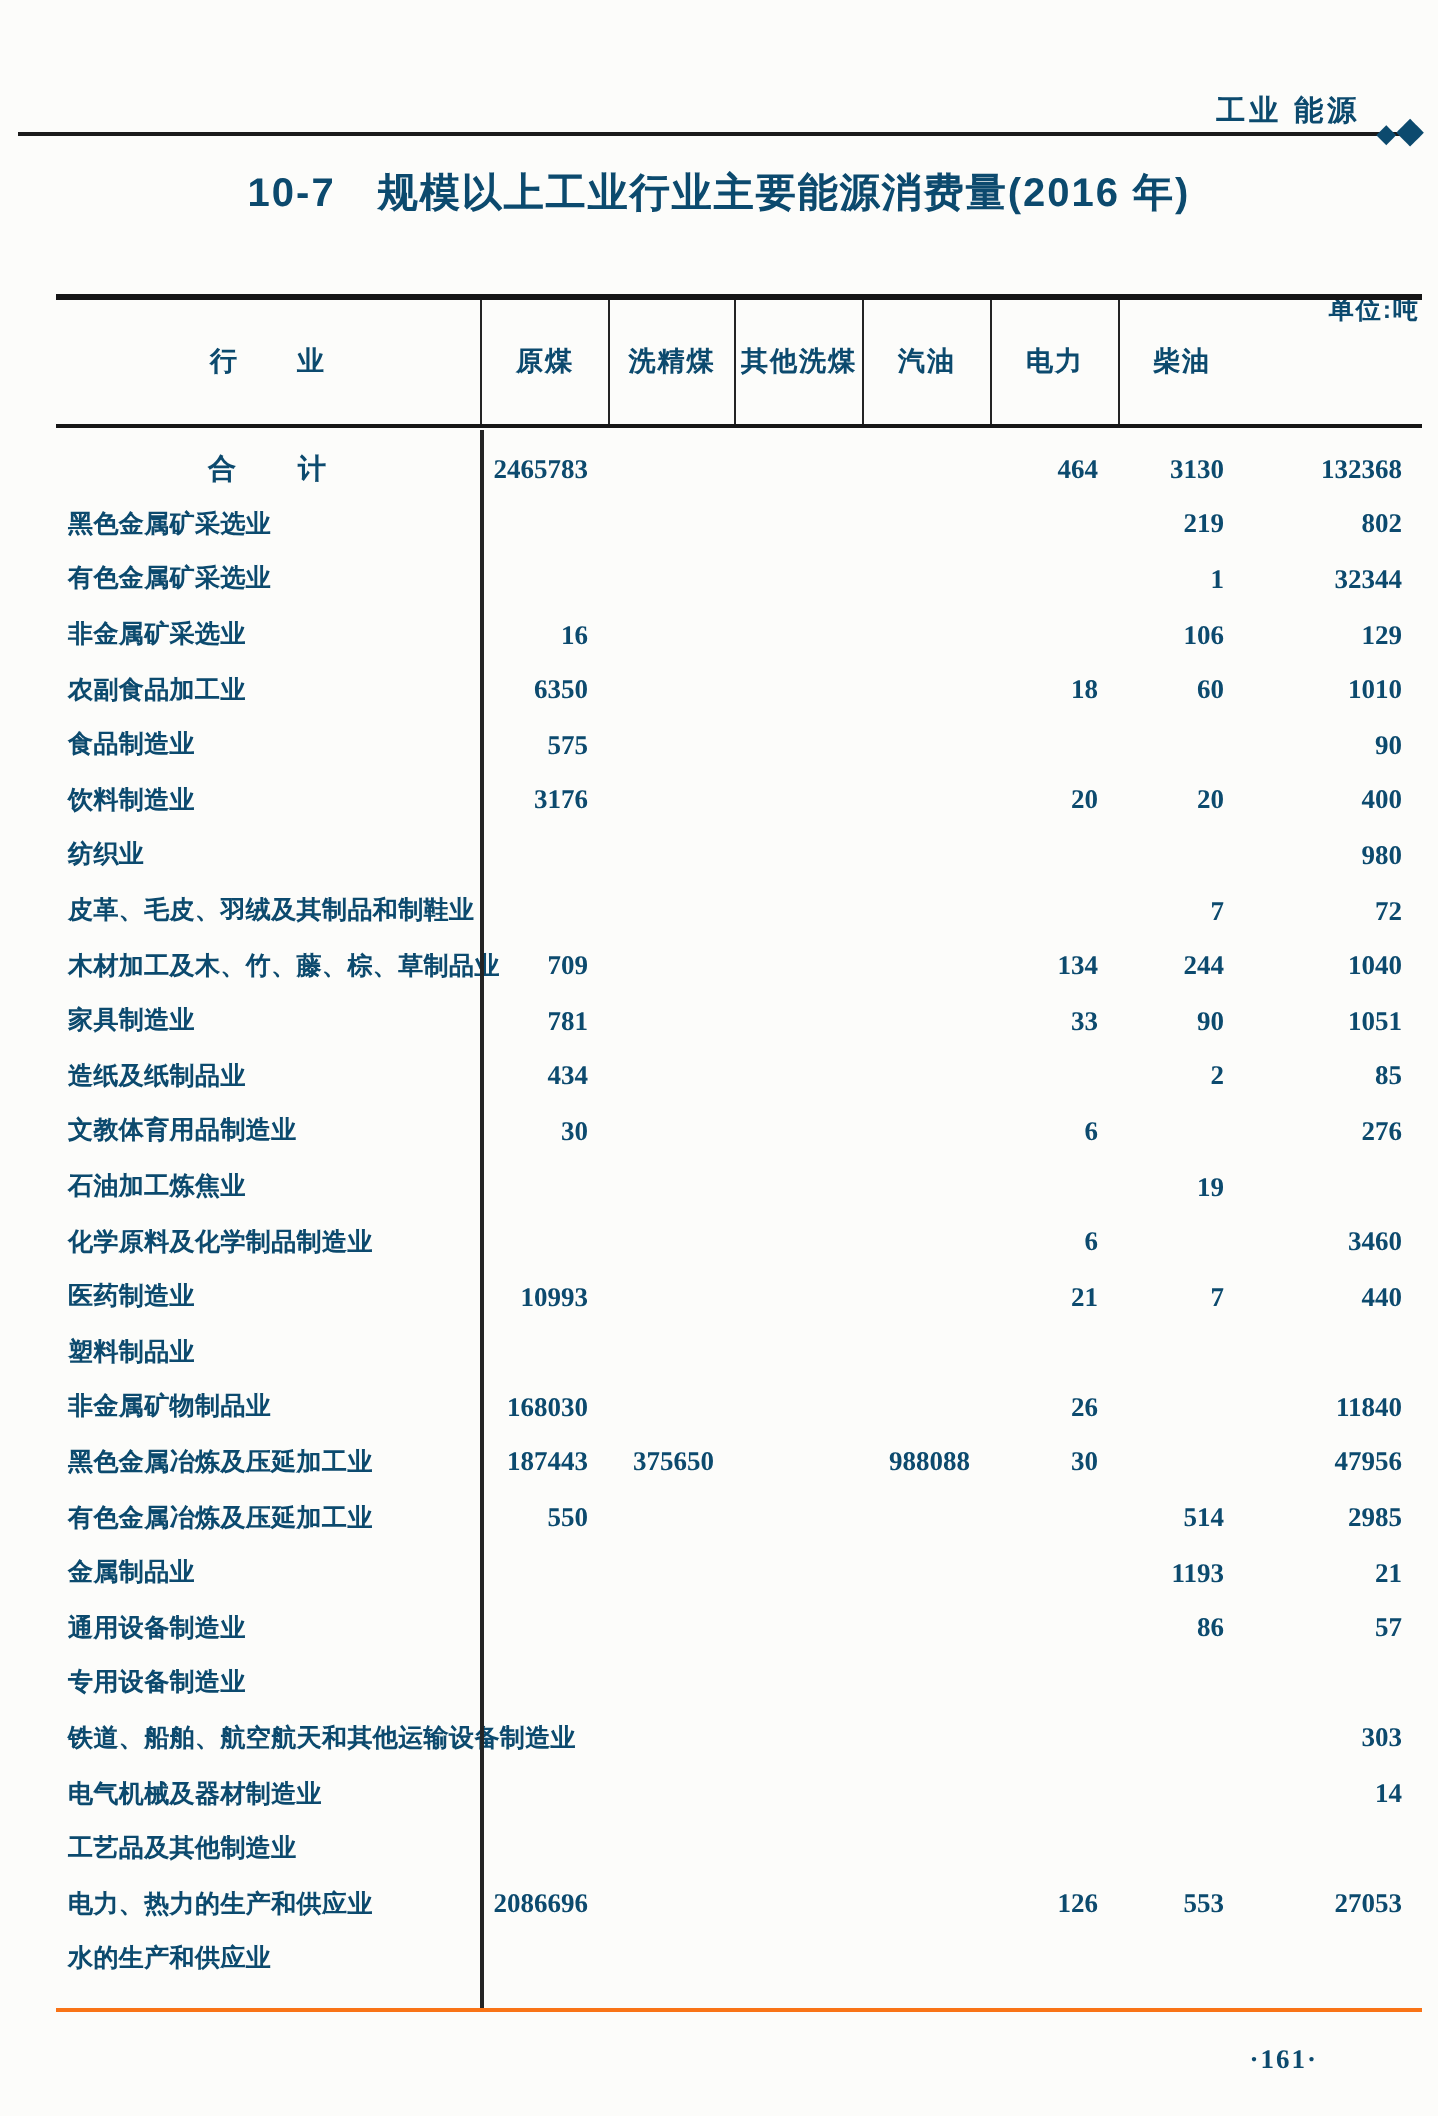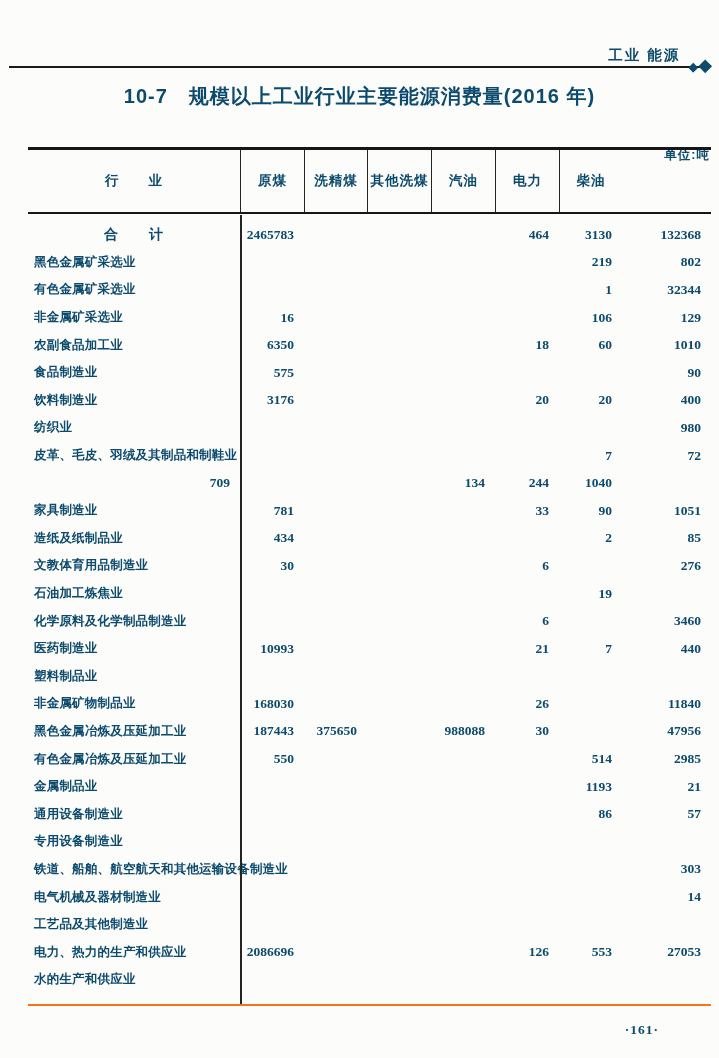--- a/index.html
+++ b/index.html
@@ -193,20 +193,21 @@
           <div class="cell label">皮革、毛皮、羽绒及其制品和制鞋业</div>
           <div class="cell num"></div>
           <div class="cell num"></div>
           <div class="cell num"></div>
           <div class="cell num"></div>
           <div class="cell num"></div>
           <div class="cell num">7</div>
           <div class="cell num">72</div>
         </div>
         <div class="trow grid8">
+          <div class="cell label">木材加工及木、竹、藤、棕、草制品业</div>
           <div class="cell num">709</div>
           <div class="cell num"></div>
           <div class="cell num"></div>
           <div class="cell num"></div>
           <div class="cell num">134</div>
           <div class="cell num">244</div>
           <div class="cell num">1040</div>
         </div>
         <div class="trow grid8">
           <div class="cell label">家具制造业</div>

